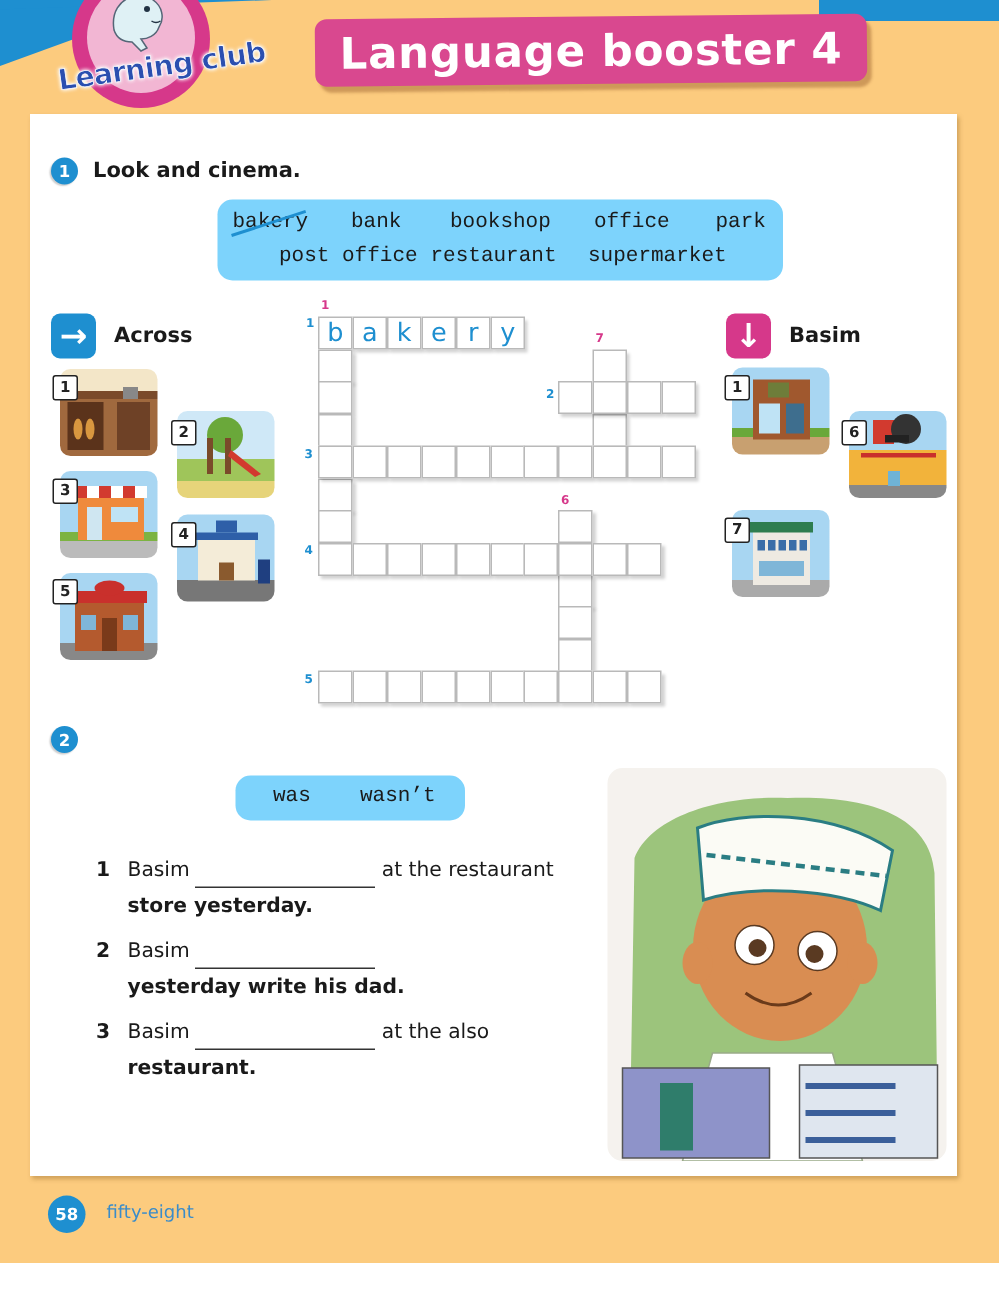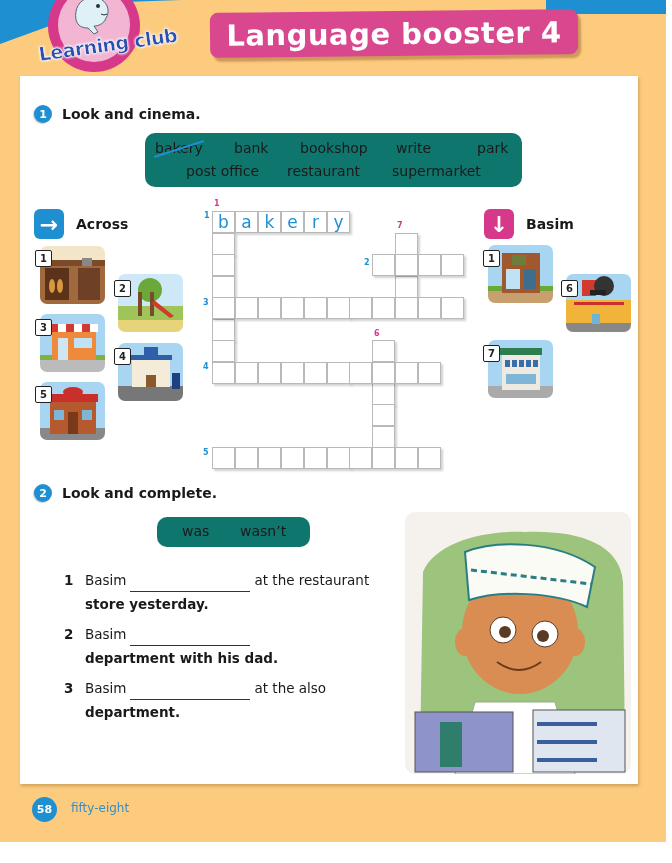--- a/index.html
+++ b/index.html
@@ -19,21 +19,21 @@
 
   .title-pill { position: absolute; left: 210px; top: 11px; width: 368px; height: 45px; background: #d9488f; border-radius: 8px; box-shadow: 3px 4px 2px rgba(120,60,20,0.35); transform: rotate(-0.6deg); display: flex; align-items: center; justify-content: center; }
   .title-pill span { color: #fff; font-family: "DejaVu Sans", sans-serif; font-weight: bold; font-size: 29px; letter-spacing: 0.5px; }
 
   .panel { position: absolute; left: 20px; top: 76px; width: 618px; height: 708px; background: #ffffff; box-shadow: 1px 2px 3px rgba(120,80,20,0.35); }
 
   .ex-head { position: absolute; display: flex; align-items: center; }
   .ex-num { width: 18px; height: 18px; border-radius: 50%; background: #1e8fd0; color: #fff; font-size: 11px; font-weight: bold; display: flex; align-items: center; justify-content: center; margin-right: 10px; box-shadow: -1px 1px 1px rgba(0,0,0,0.2); }
   .ex-title { font-size: 14px; font-weight: bold; color: #1a1a1a; }
 
-  .word-box { position: absolute; background: #0f766e; border-radius: 10px; }
+  .word-box { position: absolute; background: #7dd3fc; border-radius: 10px; font-family: Liberation Mono, monospace; }
   .word { position: absolute; font-size: 14px; color: #1a1a1a; white-space: nowrap; }
   .word.crossed::after { content: ""; position: absolute; left: -2px; top: 8px; width: 52px; height: 1.5px; background: #1e8fd0; transform: rotate(-18deg); }
 
   .dir-head { position: absolute; display: flex; align-items: center; }
   .dir-icon { width: 30px; height: 30px; border-radius: 6px; display: flex; align-items: center; justify-content: center; color: #fff; font-size: 22px; font-weight: bold; margin-right: 12px; }
   .dir-label { font-size: 14px; font-weight: bold; color: #1a1a1a; }
 
   .pic { position: absolute; width: 65px; height: 58px; border-radius: 7px; overflow: hidden; }
   .pic-num { position: absolute; width: 17px; height: 17px; border: 1.5px solid #222; background: #fff; border-radius: 2px; font-size: 10px; font-weight: bold; display: flex; align-items: center; justify-content: center; z-index: 2; }
 
@@ -81,21 +81,21 @@
 
   <div class="ex-head" style="left:34px; top:105px;">
     <div class="ex-num">1</div>
     <div class="ex-title">Look and cinema.</div>
   </div>
 
   <div class="word-box" style="left:145px; top:133px; width:377px; height:54px;">
     <span class="word crossed" style="left:10px; top:7px;">bakery</span>
     <span class="word" style="left:89px; top:7px;">bank</span>
     <span class="word" style="left:155px; top:7px;">bookshop</span>
-    <span class="word" style="left:251px; top:7px;">write</span>
+    <span class="word" style="left:251px; top:7px;">office</span>
     <span class="word" style="left:332px; top:7px;">park</span>
     <span class="word" style="left:41px; top:30px;">post office</span>
     <span class="word" style="left:142px; top:30px;">restaurant</span>
     <span class="word" style="left:247px; top:30px;">supermarket</span>
   </div>
 
   <div class="dir-head" style="left:34px; top:209px;">
     <div class="dir-icon" style="background:#1e8fd0;">→</div>
     <div class="dir-label">Across</div>
   </div>
@@ -264,21 +264,20 @@
     <div class="cell" style="left:304px; top:447px;"></div>
     <div class="cell" style="left:327px; top:447px;"></div>
     <div class="cell" style="left:349px; top:447px;"></div>
     <div class="cell" style="left:372px; top:447px;"></div>
     <div class="cell" style="left:395px; top:447px;"></div>
     <div class="cell" style="left:418px; top:447px;"></div>
   </div>
 
   <div class="ex-head" style="left:34px; top:484px;">
     <div class="ex-num">2</div>
-    <div class="ex-title">Look and complete.</div>
   </div>
 
   <div class="word-box" style="left:157px; top:517px; width:153px; height:30px;">
     <span class="word" style="left:25px; top:6px;">was</span>
     <span class="word" style="left:83px; top:6px;">wasn’t</span>
   </div>
 
   <div class="sentence" style="top:568px;">
     <span class="n">1</span>
     <span class="line1">
@@ -288,31 +287,31 @@
     </span>
     <span class="line2">store yesterday.</span>
   </div>
 
   <div class="sentence" style="top:622px;">
     <span class="n">2</span>
     <span class="line1">
       <span>Basim</span>
       <span class="blank"></span>
     </span>
-    <span class="line2">department with his dad.</span>
+    <span class="line2">yesterday write his dad.</span>
   </div>
 
   <div class="sentence" style="top:676px;">
     <span class="n">3</span>
     <span class="line1">
       <span>Basim</span>
       <span class="blank"></span>
       <span>at the also</span>
     </span>
-    <span class="line2">department.</span>
+    <span class="line2">restaurant.</span>
   </div>
 
   <div class="illus">
     <svg width="226" height="262" viewBox="0 0 226 262">
       <path d="M18 60 C30 30 80 18 120 20 C170 18 215 30 218 70 L220 240 L15 240 Z" fill="#9cc47c"></path>
       <path d="M70 190 L150 190 L170 262 L50 262 Z" fill="#fff" stroke="#9a8" stroke-width="1"></path>
       <ellipse cx="115" cy="120" rx="58" ry="62" fill="#d98d52"></ellipse>
       <ellipse cx="60" cy="130" rx="10" ry="14" fill="#d98d52"></ellipse>
       <ellipse cx="170" cy="130" rx="10" ry="14" fill="#d98d52"></ellipse>
       <path d="M60 40 C90 28 150 28 190 55 L182 95 C150 80 95 78 64 88 Z" fill="#fbfbf5" stroke="#2a7d83" stroke-width="2"></path>

